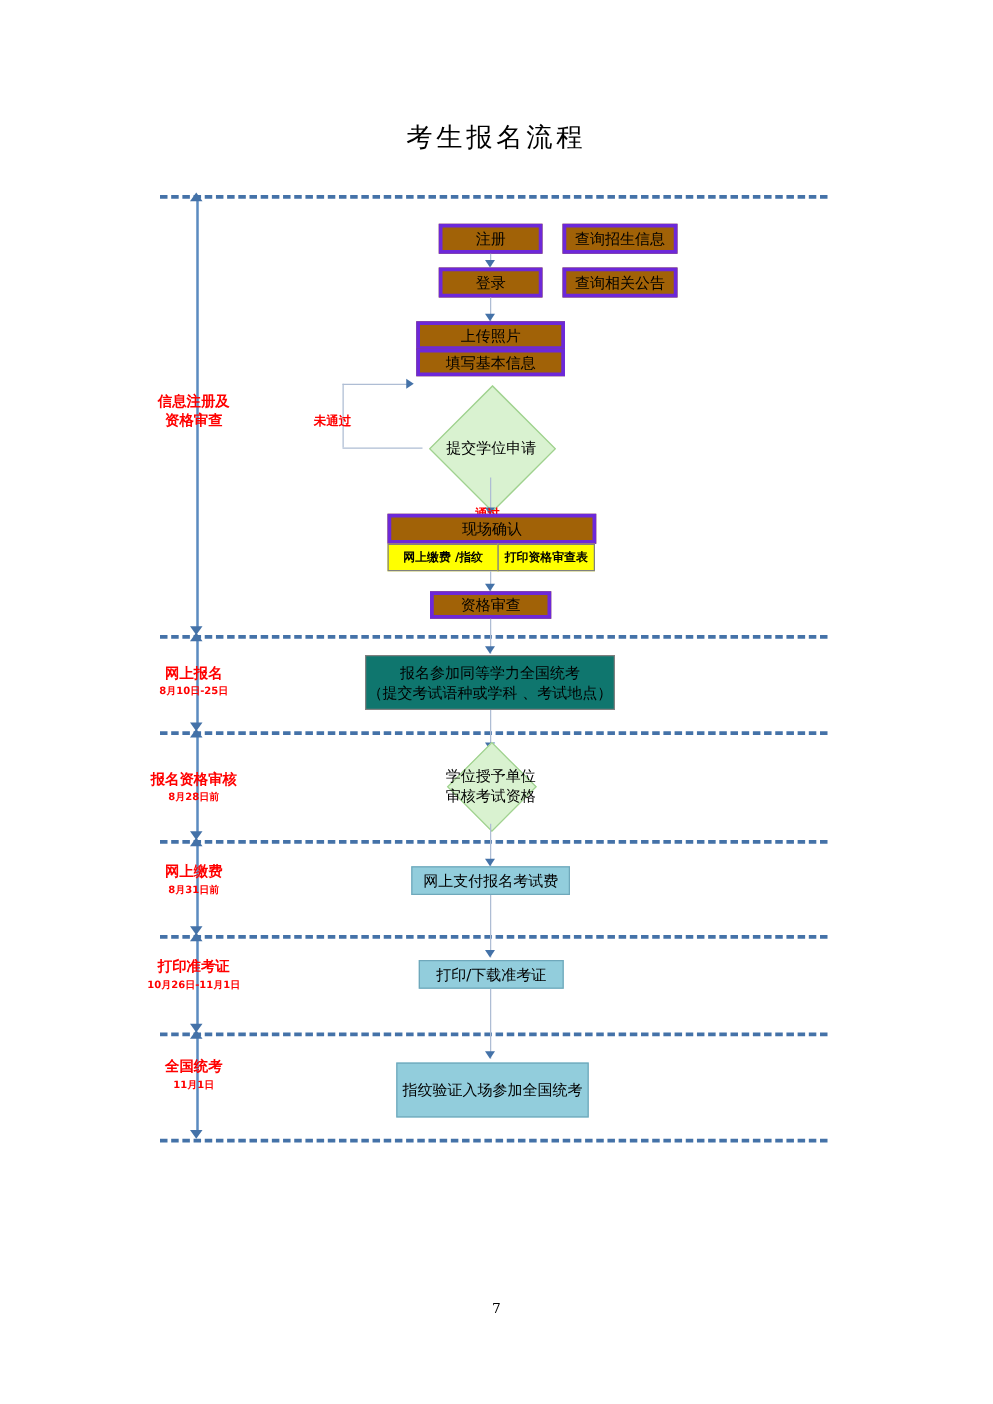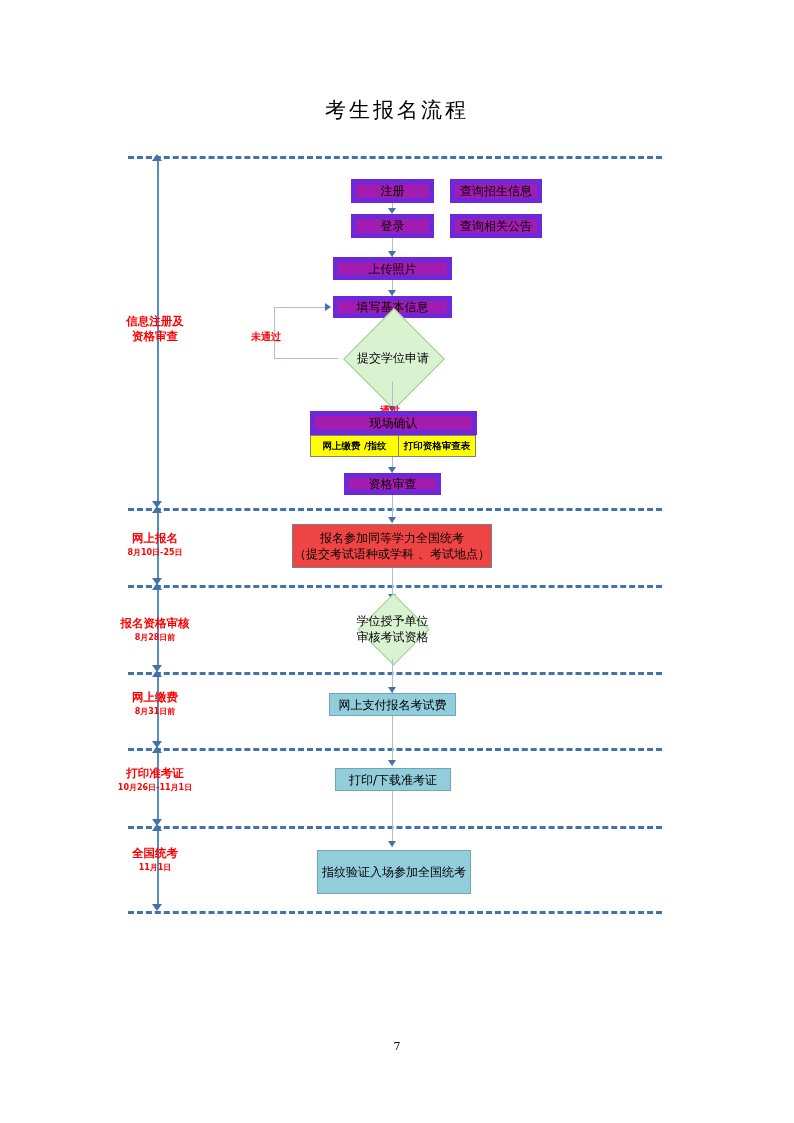--- a/index.html
+++ b/index.html
@@ -43,22 +43,22 @@
   .stage .nm{font-size:11.5px;font-weight:bold;line-height:15px;}
   .stage .dt{font-size:8px;font-weight:bold;margin-top:1px;}
 
   
   .box{
     position:absolute;box-sizing:border-box;
     display:flex;align-items:center;justify-content:center;
     font-size:12px;color:#000;text-align:center;line-height:16px;
     font-family:"DejaVu Sans","Liberation Sans",sans-serif;
   }
-  .box.grey{background:#a21caf;border:5px solid #6d28d9;}
-  .box.yellow{background:#ef4444;border:1px solid #808080;}
+  .box.grey{background:#a16207;border:3px solid #6d28d9;}
+  .box.yellow{background:#0f766e;border:1px solid #808080;}
   .box.teal{background:#92cddc;border:1px solid #6fa8bb;}
 
   
   .vline{position:absolute;width:1px;background:#aebdd4;}
   .hline{position:absolute;height:1px;background:#aebdd4;}
   .vtip{
     position:absolute;width:0;height:0;
     border-left:4px solid transparent;border-right:4px solid transparent;
     border-top:6px solid #4472a8;
   }
@@ -179,21 +179,21 @@
   <div class="box grey" style="left:450px;top:214px;width:92px;height:24px">查询相关公告</div>
 
   <div class="vline" style="left:392px;top:238px;height:19px"></div>
   <div class="vtip" style="left:388px;top:251px"></div>
 
   <div class="box grey" style="left:333px;top:257px;width:119px;height:23px">上传照片</div>
 
   <div class="vline" style="left:392px;top:280px;height:16px"></div>
   <div class="vtip" style="left:388px;top:290px"></div>
 
-  <div class="box grey" style="left:333px;top:296px;width:119px;height:22px">填写基本信息</div>
+  <div class="box grey" style="left:333px;top:279px;width:119px;height:22px">填写基本信息</div>
 
   <div class="hline" style="left:274px;top:307px;width:53px"></div>
   <div class="vline" style="left:274px;top:307px;height:51px"></div>
   <div class="hline" style="left:274px;top:358px;width:64px"></div>
   <div class="htip" style="left:325px;top:303px"></div>
   <div class="branch" style="left:251px;top:330px">未通过</div>
 
   <div class="vline" style="left:392px;top:318px;height:17px"></div>
   <div class="vtip" style="left:388px;top:329px"></div>
 

